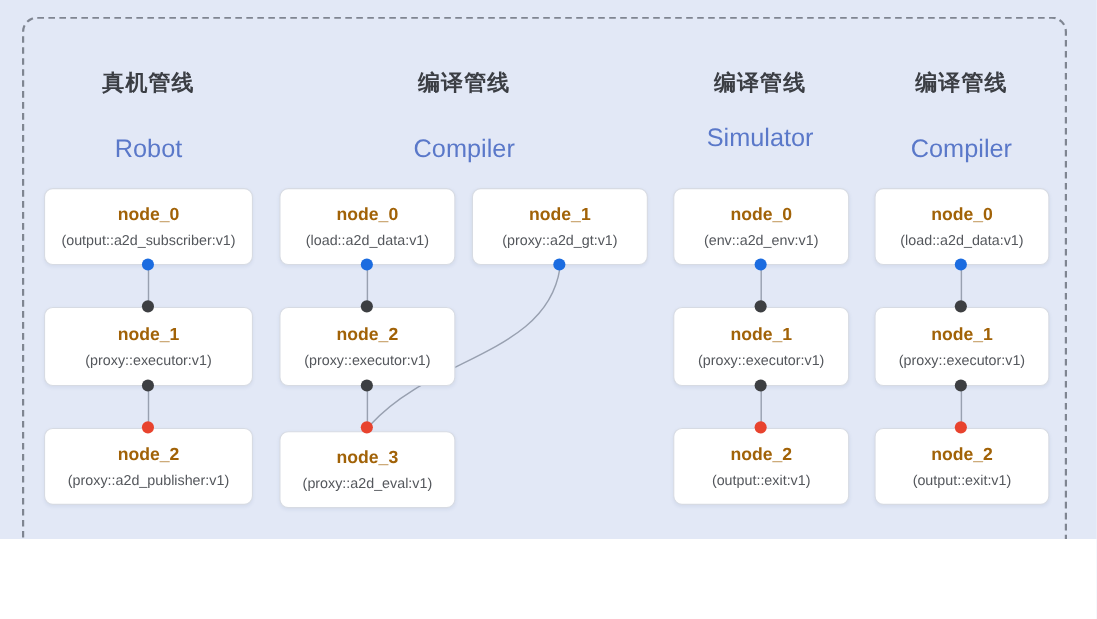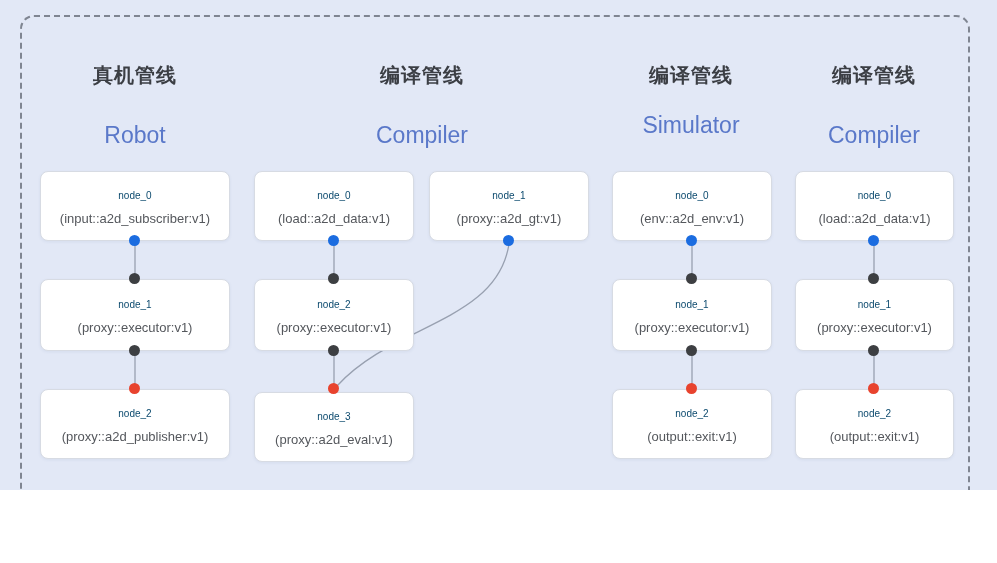--- a/index.html
+++ b/index.html
@@ -25,21 +25,21 @@
     font-size:23px;font-weight:400;color:#5a78c9;
   }
   .edges{position:absolute;left:0;top:0;z-index:1;}
   .node{
     position:absolute;z-index:2;box-sizing:border-box;
     background:#ffffff;border:1px solid #d7dbe3;border-radius:8px;
     box-shadow:0 1px 3px rgba(70,90,140,0.08);
     display:flex;flex-direction:column;justify-content:center;align-items:center;
     text-align:center;
   }
-  .node .nl1{font-size:10px;color:#0c4a6e;line-height:25px;white-space:nowrap;}
+  .node .nl1{font-size:16px;color:#a16207;line-height:25px;white-space:nowrap;font-weight:bold;}
   .node .nl2{font-size:13px;color:#54575c;line-height:22px;white-space:nowrap;}
   .port{
     position:absolute;z-index:3;width:11px;height:11px;border-radius:50%;
   }
   .port.blue{background:#1b6ce0;}
   .port.dark{background:#3d3f42;}
   .port.red{background:#e8432e;}
 </style>
 </head>
 <body>
@@ -71,21 +71,21 @@
       <line x1="692" y1="241" x2="692" y2="279"></line>
       <line x1="692" y1="351" x2="692" y2="389"></line>
 
       <line x1="874" y1="241" x2="874" y2="279"></line>
       <line x1="874" y1="351" x2="874" y2="389"></line>
     </g>
   </svg>
 
   <div class="node" style="left:40px;top:171px;width:190px;height:70px">
     <div class="nl1">node_0</div>
-    <div class="nl2">(input::a2d_subscriber:v1)</div>
+    <div class="nl2">(output::a2d_subscriber:v1)</div>
   </div>
   <div class="node" style="left:40px;top:279px;width:190px;height:72px">
     <div class="nl1">node_1</div>
     <div class="nl2">(proxy::executor:v1)</div>
   </div>
   <div class="node" style="left:40px;top:389px;width:190px;height:70px">
     <div class="nl1">node_2</div>
     <div class="nl2">(proxy::a2d_publisher:v1)</div>
   </div>
 

